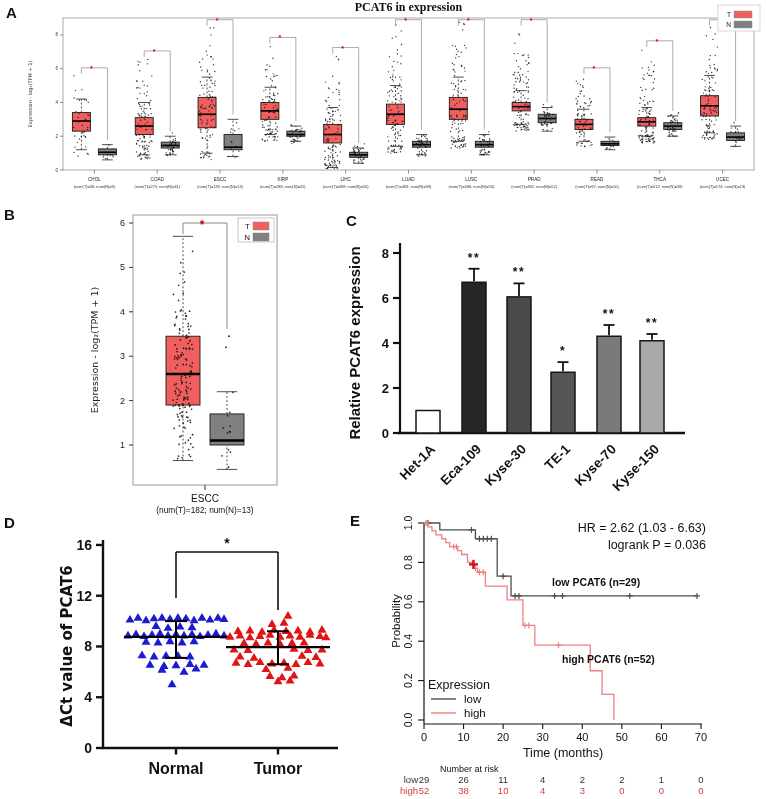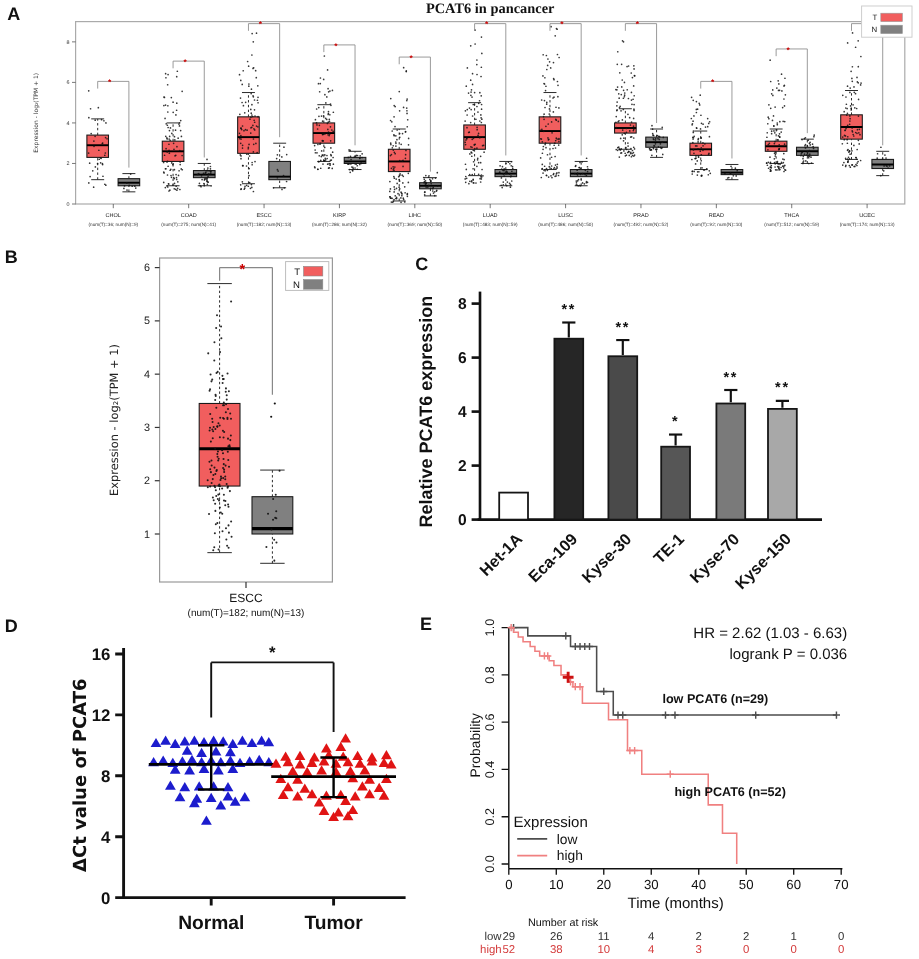--- a/index.html
+++ b/index.html
@@ -13,21 +13,21 @@
   #svgA{left:0;top:0;}
   #svgB{left:0;top:198px;}
   #svgC{left:340px;top:198px;}
   #svgD{left:0;top:510px;}
   #svgE{left:340px;top:505px;}
 </style>
 </head>
 <body>
 
 <div id="figure">
-  <div class="fig-title">PCAT6 in pancancer</div>
+  <div class="fig-title">PCAT6 in expression</div>
   <div class="panel-letter" style="left:6px;top:4px">A</div>
   <div class="panel-letter" style="left:4px;top:206px">B</div>
   <div class="panel-letter" style="left:346px;top:212px">C</div>
   <div class="panel-letter" style="left:4px;top:514px">D</div>
   <div class="panel-letter" style="left:350px;top:512px">E</div>
 
   <svg id="svgA" width="766" height="200">
       <rect x="63" y="18" width="691" height="152" fill="none" stroke="#aaa" stroke-width="1"></rect>
       <line x1="60" y1="170" x2="63" y2="170" stroke="#444" stroke-width="0.6"></line>
       <text x="58" y="171.6" font-size="4.5" fill="#333" text-anchor="end" font-family="&quot;Liberation Sans&quot;,&quot;DejaVu Sans&quot;,sans-serif">0</text>

